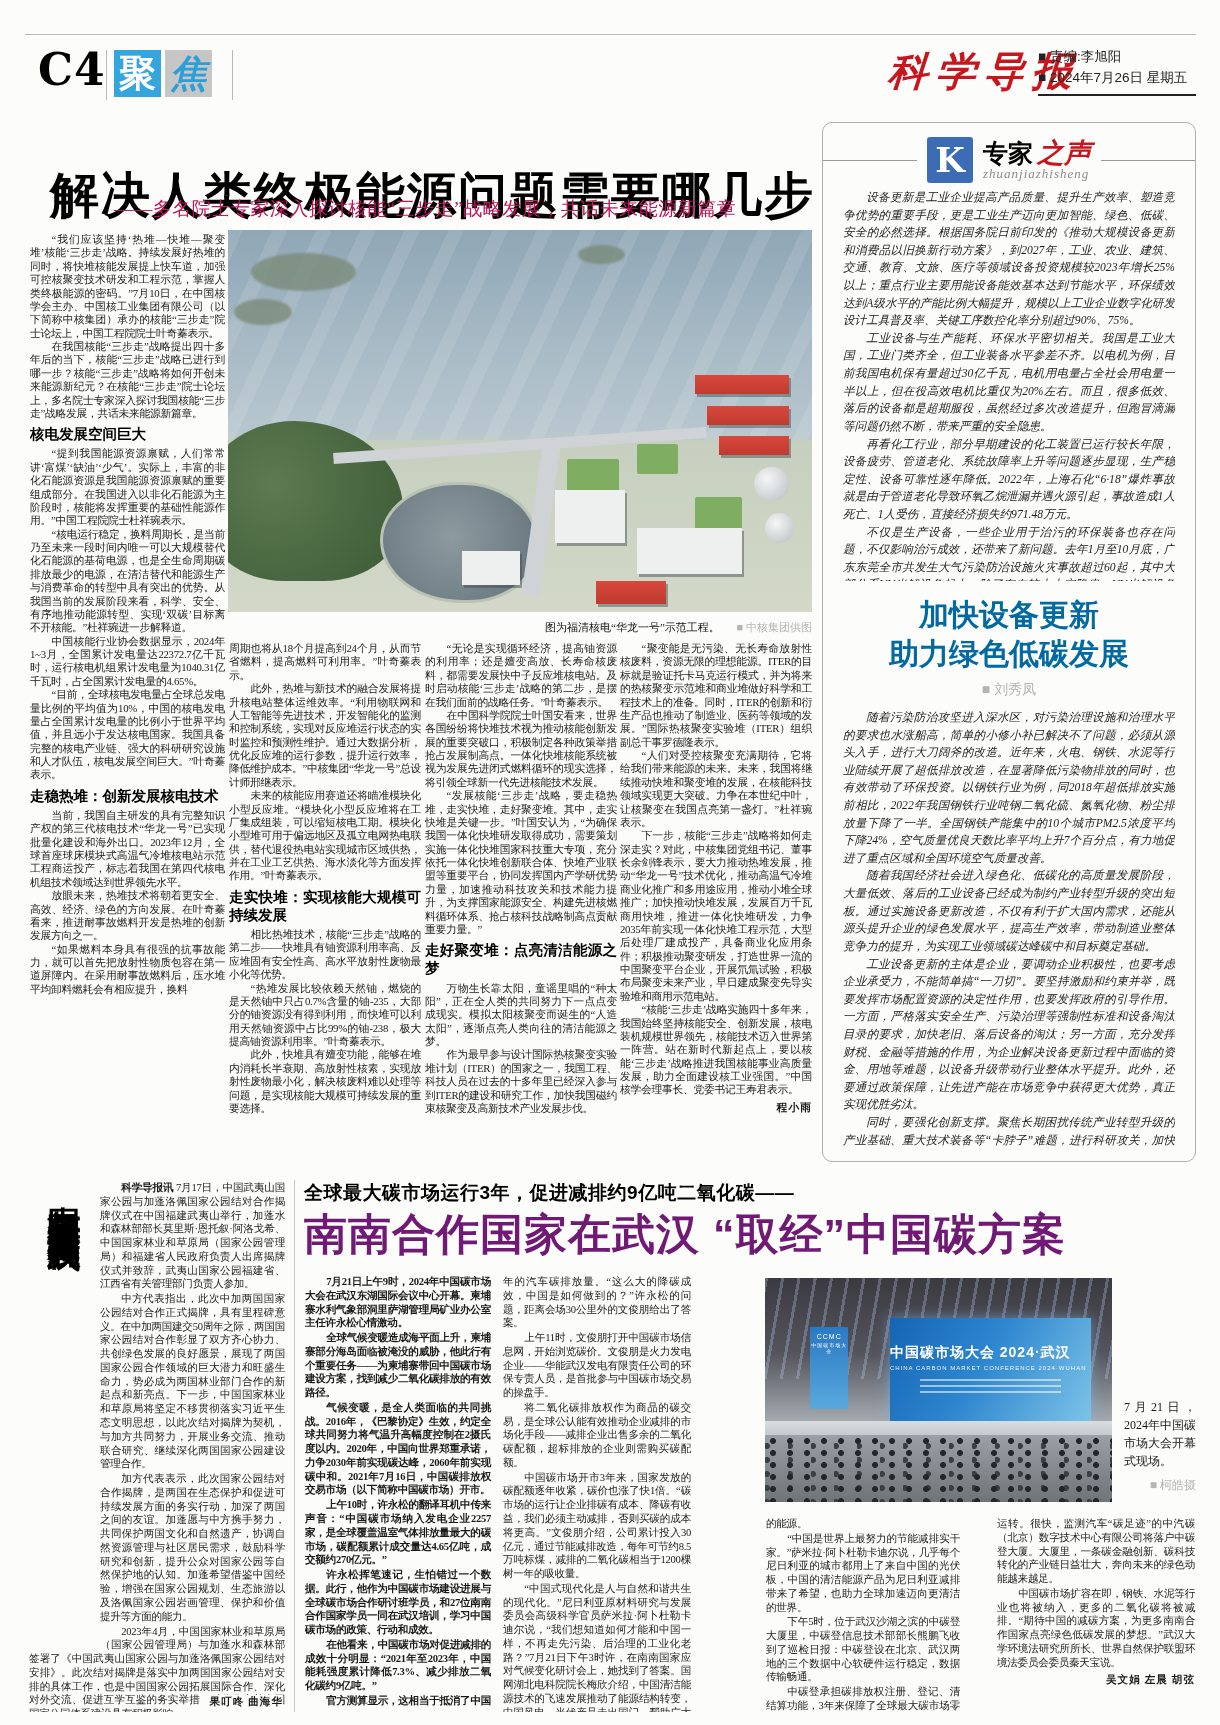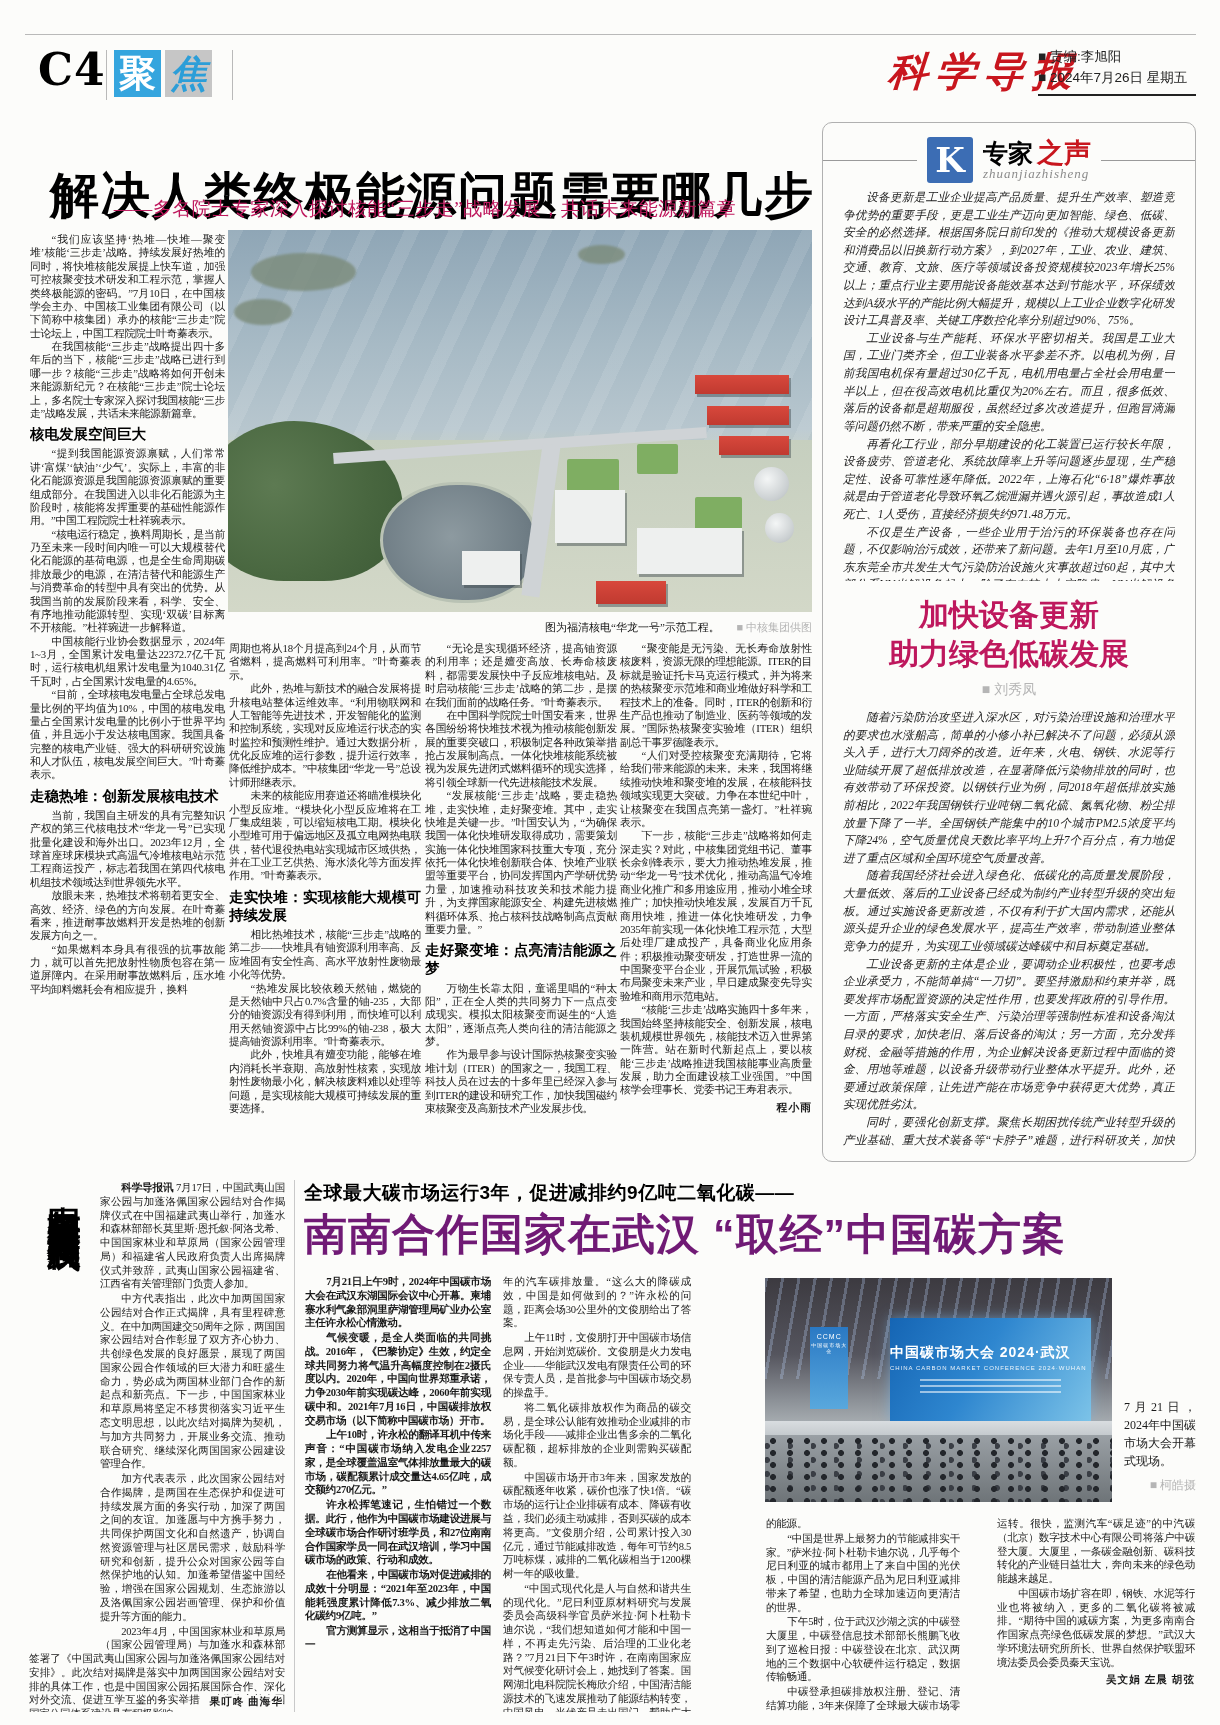--- a/index.html
+++ b/index.html
@@ -44,25 +44,25 @@
   #photo1 .red{background:linear-gradient(180deg,#d8483c,#c03a30);}
   #photo1 .grn{position:absolute;background:#7fae62;border-radius:2px;}
   #photo1 .dome{position:absolute;border-radius:50%;background:radial-gradient(circle at 38% 35%,#f4f6f6,#c9ced0 70%,#aeb5b8);}
   
   #sidebar{border:1px solid #b0b0b0;border-radius:10px;}
   #sb-logorow{display:flex;align-items:center;gap:10px;}
   .sb-line{flex:1;height:1px;background:#9a9a9a;}
   #sb-k{width:46px;height:46px;background:#3c6db4;color:#fff;display:flex;align-items:center;justify-content:center;
         font-family:"DejaVu Serif",serif;font-size:34px;font-weight:bold;border-radius:3px;}
   #sb-title-black{font-size:25px;font-weight:900;color:#000;font-family:"Liberation Sans",sans-serif;}
-  #sb-title-red{font-size:27px;font-weight:bold;color:#c8161e;margin-left:4px;}
+  #sb-title-red{font-size:27px;font-weight:bold;font-style:italic;color:#c8161e;margin-left:4px;}
   #sb-pinyin{font-size:13px;font-style:italic;color:#8a8a8a;letter-spacing:1px;}
   .sb-body{font-size:11.6px;line-height:1.52;font-style:italic;text-align:justify;color:#1c1c1c;overflow:hidden;}
   .sb-body p{margin:0;text-indent:2em;}
-  #sb-hl{font-size:30px;font-weight:900;text-align:center;line-height:1.3;color:#be185d;
+  #sb-hl{font-size:30px;font-weight:900;text-align:center;line-height:1.3;color:#0369a1;
          font-family:"Liberation Sans",sans-serif;}
   #sb-author{font-size:14px;text-align:center;margin-top:8px;font-family:"Liberation Sans",sans-serif;}
   
   .bot-body{font-size:10.6px;line-height:1.3;letter-spacing:-0.3px;text-align:justify;overflow:hidden;}
   .bot-body p{margin:1px;text-indent:2em;}
   .bot-body p.cont{text-indent:0;}
   #vert-title{writing-mode:vertical-rl;text-orientation:upright;font-size:33px;font-weight:900;
       letter-spacing:2px;color:#000;font-family:"Liberation Sans",sans-serif;line-height:1.55;}
   #carbon-kicker{font-size:19px;font-weight:600;color:#000;letter-spacing:.5px;white-space:nowrap;
       font-family:"Liberation Sans",sans-serif;}
@@ -221,20 +221,21 @@
         <p>2023年4月，中国国家林业和草原局（国家公园管理局）与加蓬水和森林部签署了《中国武夷山国家公园与加蓬洛佩国家公园结对安排》。此次结对揭牌是落实中加两国国家公园结对安排的具体工作，也是中国国家公园拓展国际合作、深化对外交流、促进互学互鉴的务实举措，对优化完善中国国家公园体系建设具有积极影响。</p>
       </div>
     <p class="byline-r" style="position:absolute;right:2px;bottom:2px;background:#fcfcfa;padding-left:6px;">果叮咚 曲海华</p>
   </div>
 
   <div class="abs" id="carbon-kicker" style="left:304px;top:1180px;">全球最大碳市场运行3年，促进减排约9亿吨二氧化碳——</div>
   <div class="abs" id="carbon-hl" style="left:304px;top:1206px;">南南合作国家在武汉 “取经”中国碳方案</div>
 
   <div class="abs bot-body" style="left:304px;top:1274px;width:188px;height:438px;font-weight:bold;">
       <p>7月21日上午9时，2024年中国碳市场大会在武汉东湖国际会议中心开幕。柬埔寨水利气象部洞里萨湖管理局矿业办公室主任许永松心情激动。</p>
+      <p>全球气候变暖造成海平面上升，柬埔寨部分海岛面临被淹没的威胁，他此行有个重要任务——为柬埔寨带回中国碳市场建设方案，找到减少二氧化碳排放的有效路径。</p>
       <p>气候变暖，是全人类面临的共同挑战。2016年，《巴黎协定》生效，约定全球共同努力将气温升高幅度控制在2摄氏度以内。2020年，中国向世界郑重承诺，力争2030年前实现碳达峰，2060年前实现碳中和。2021年7月16日，中国碳排放权交易市场（以下简称中国碳市场）开市。</p>
       <p>上午10时，许永松的翻译耳机中传来声音：“中国碳市场纳入发电企业2257家，是全球覆盖温室气体排放量最大的碳市场，碳配额累计成交量达4.65亿吨，成交额约270亿元。”</p>
       <p>许永松挥笔速记，生怕错过一个数据。此行，他作为中国碳市场建设进展与全球碳市场合作研讨班学员，和27位南南合作国家学员一同在武汉培训，学习中国碳市场的政策、行动和成效。</p>
       <p>在他看来，中国碳市场对促进减排的成效十分明显：“2021年至2023年，中国能耗强度累计降低7.3%、减少排放二氧化碳约9亿吨。”</p>
       <p>官方测算显示，这相当于抵消了中国一</p>
     </div>
   <div class="abs bot-body" style="left:502px;top:1274px;width:190px;height:438px;">
       <p class="cont">年的汽车碳排放量。“这么大的降碳成效，中国是如何做到的？”许永松的问题，距离会场30公里外的文俊朋给出了答案。</p>
       <p>上午11时，文俊朋打开中国碳市场信息网，开始浏览碳价。文俊朋是火力发电企业——华能武汉发电有限责任公司的环保专责人员，是首批参与中国碳市场交易的操盘手。</p>
       <p>将二氧化碳排放权作为商品的碳交易，是全球公认能有效推动企业减排的市场化手段——减排企业出售多余的二氧化碳配额，超标排放的企业则需购买碳配额。</p>

